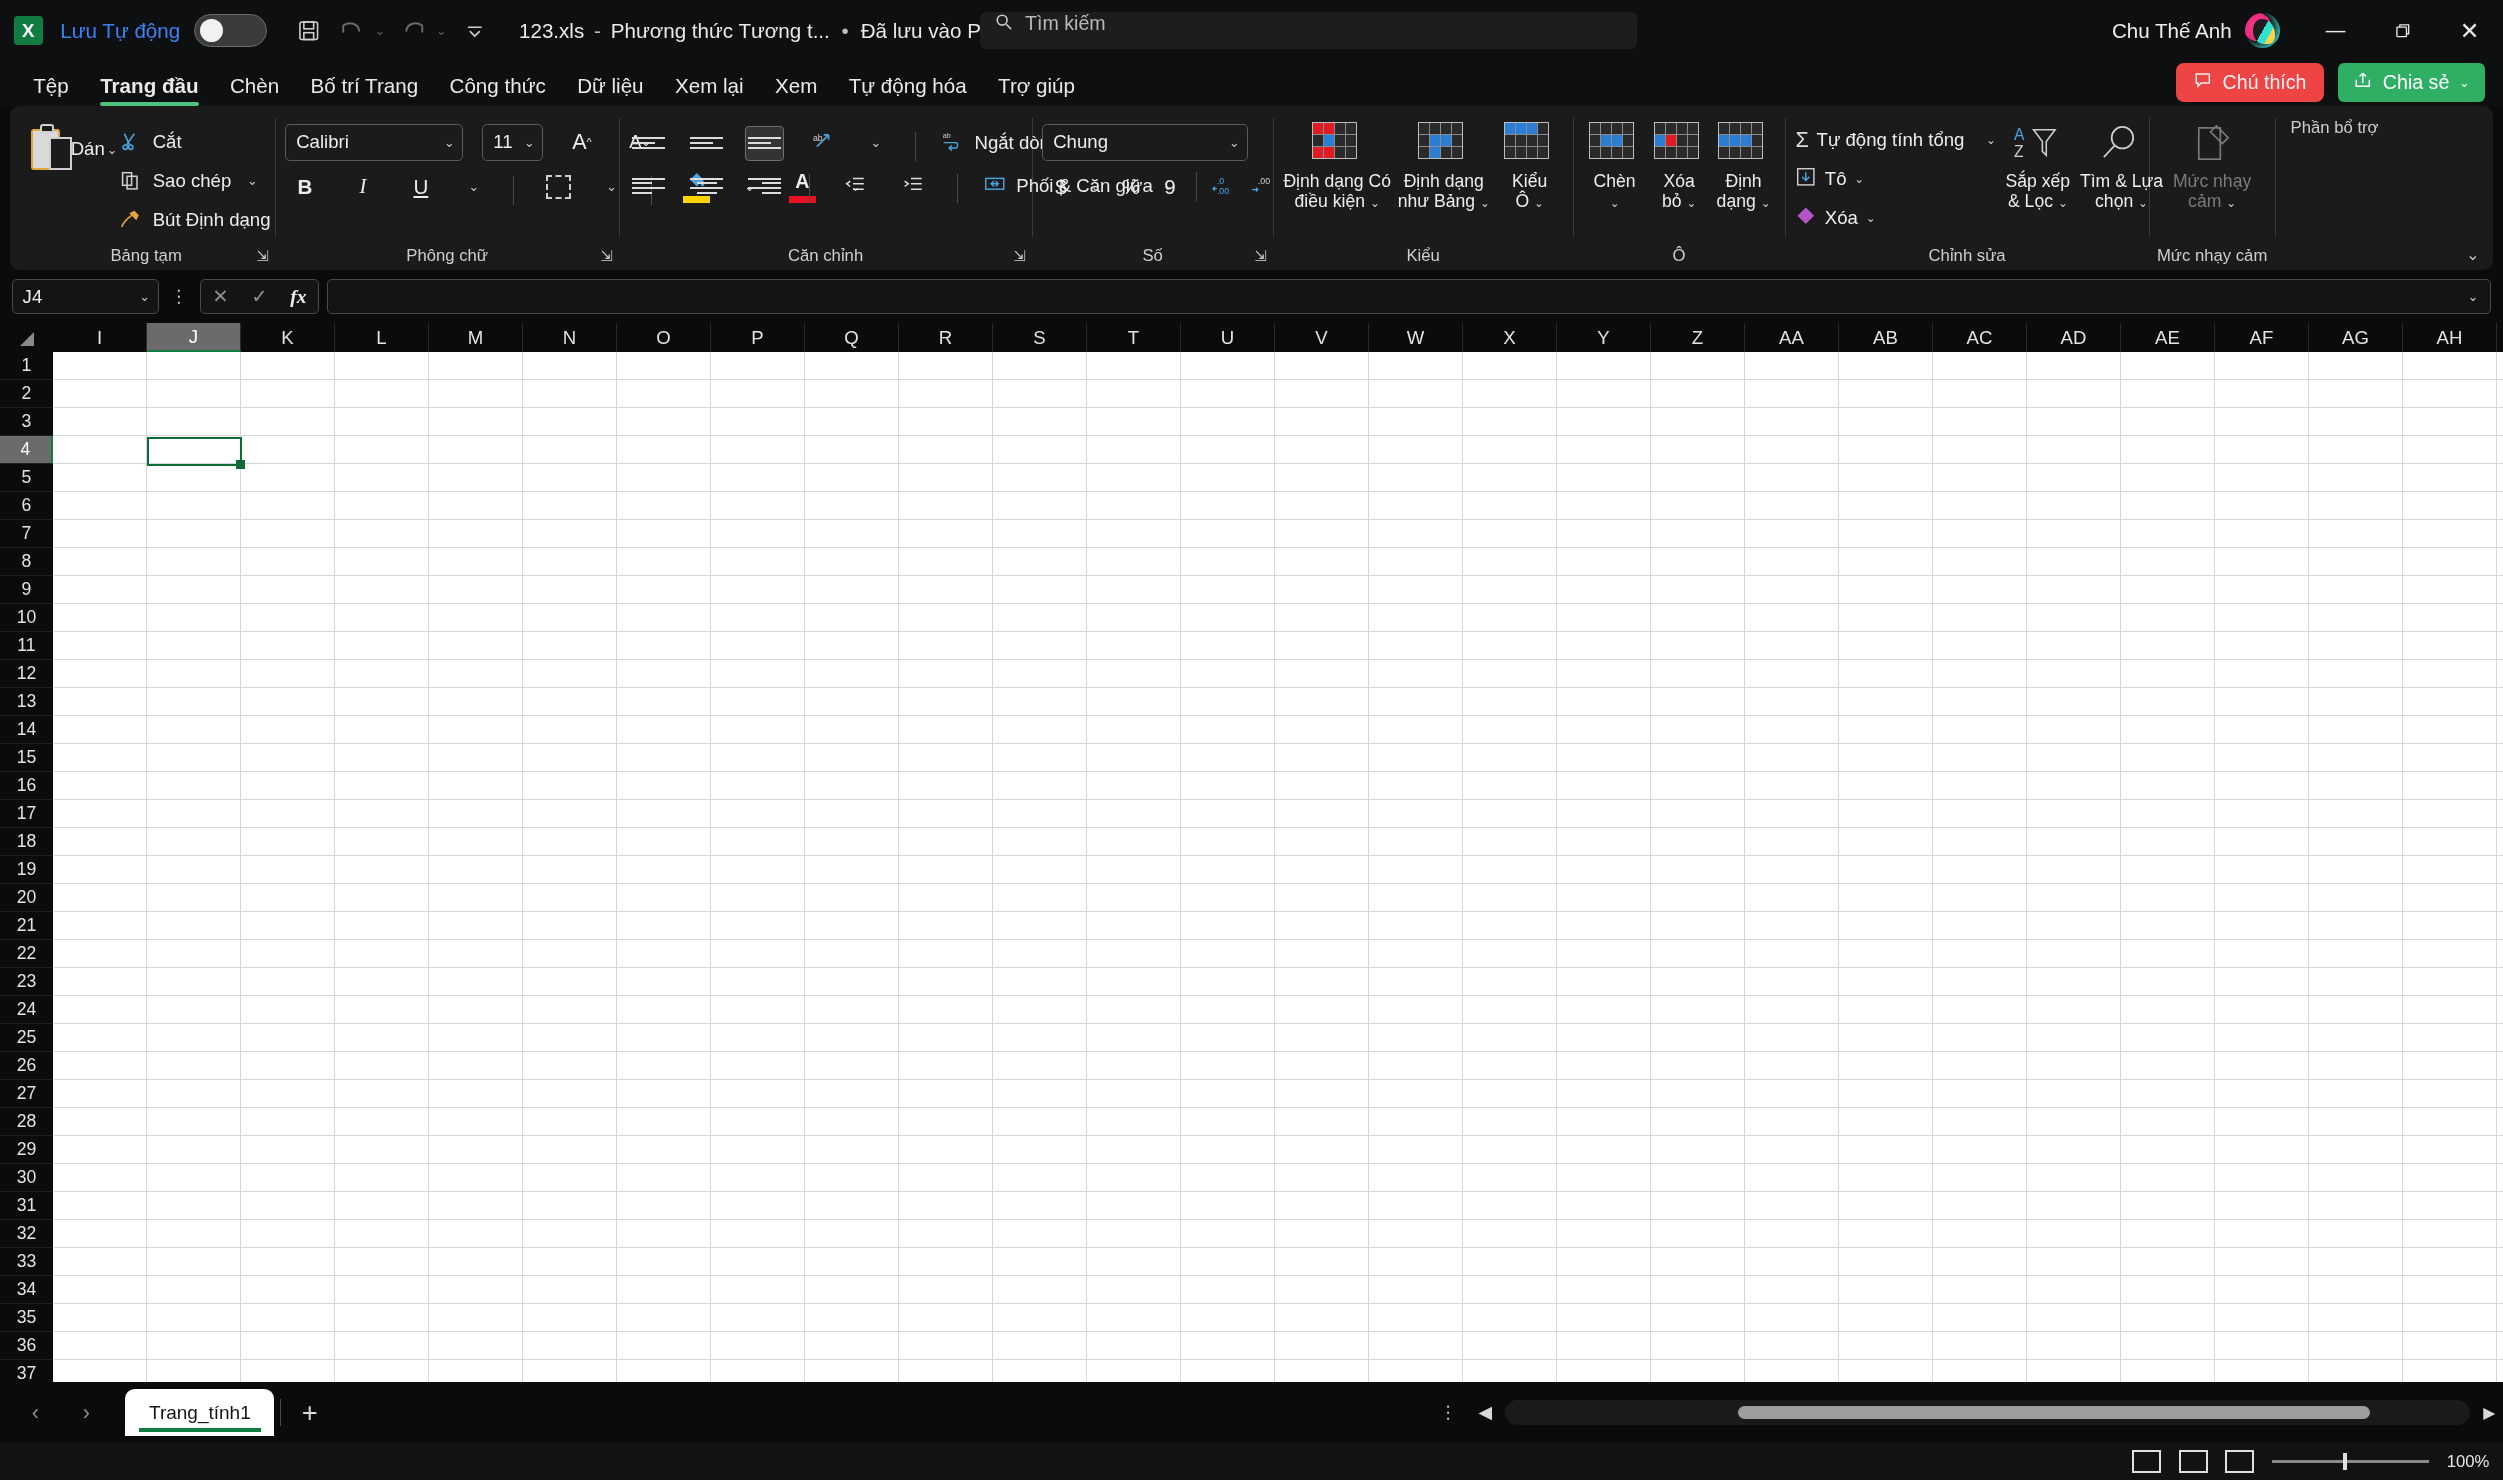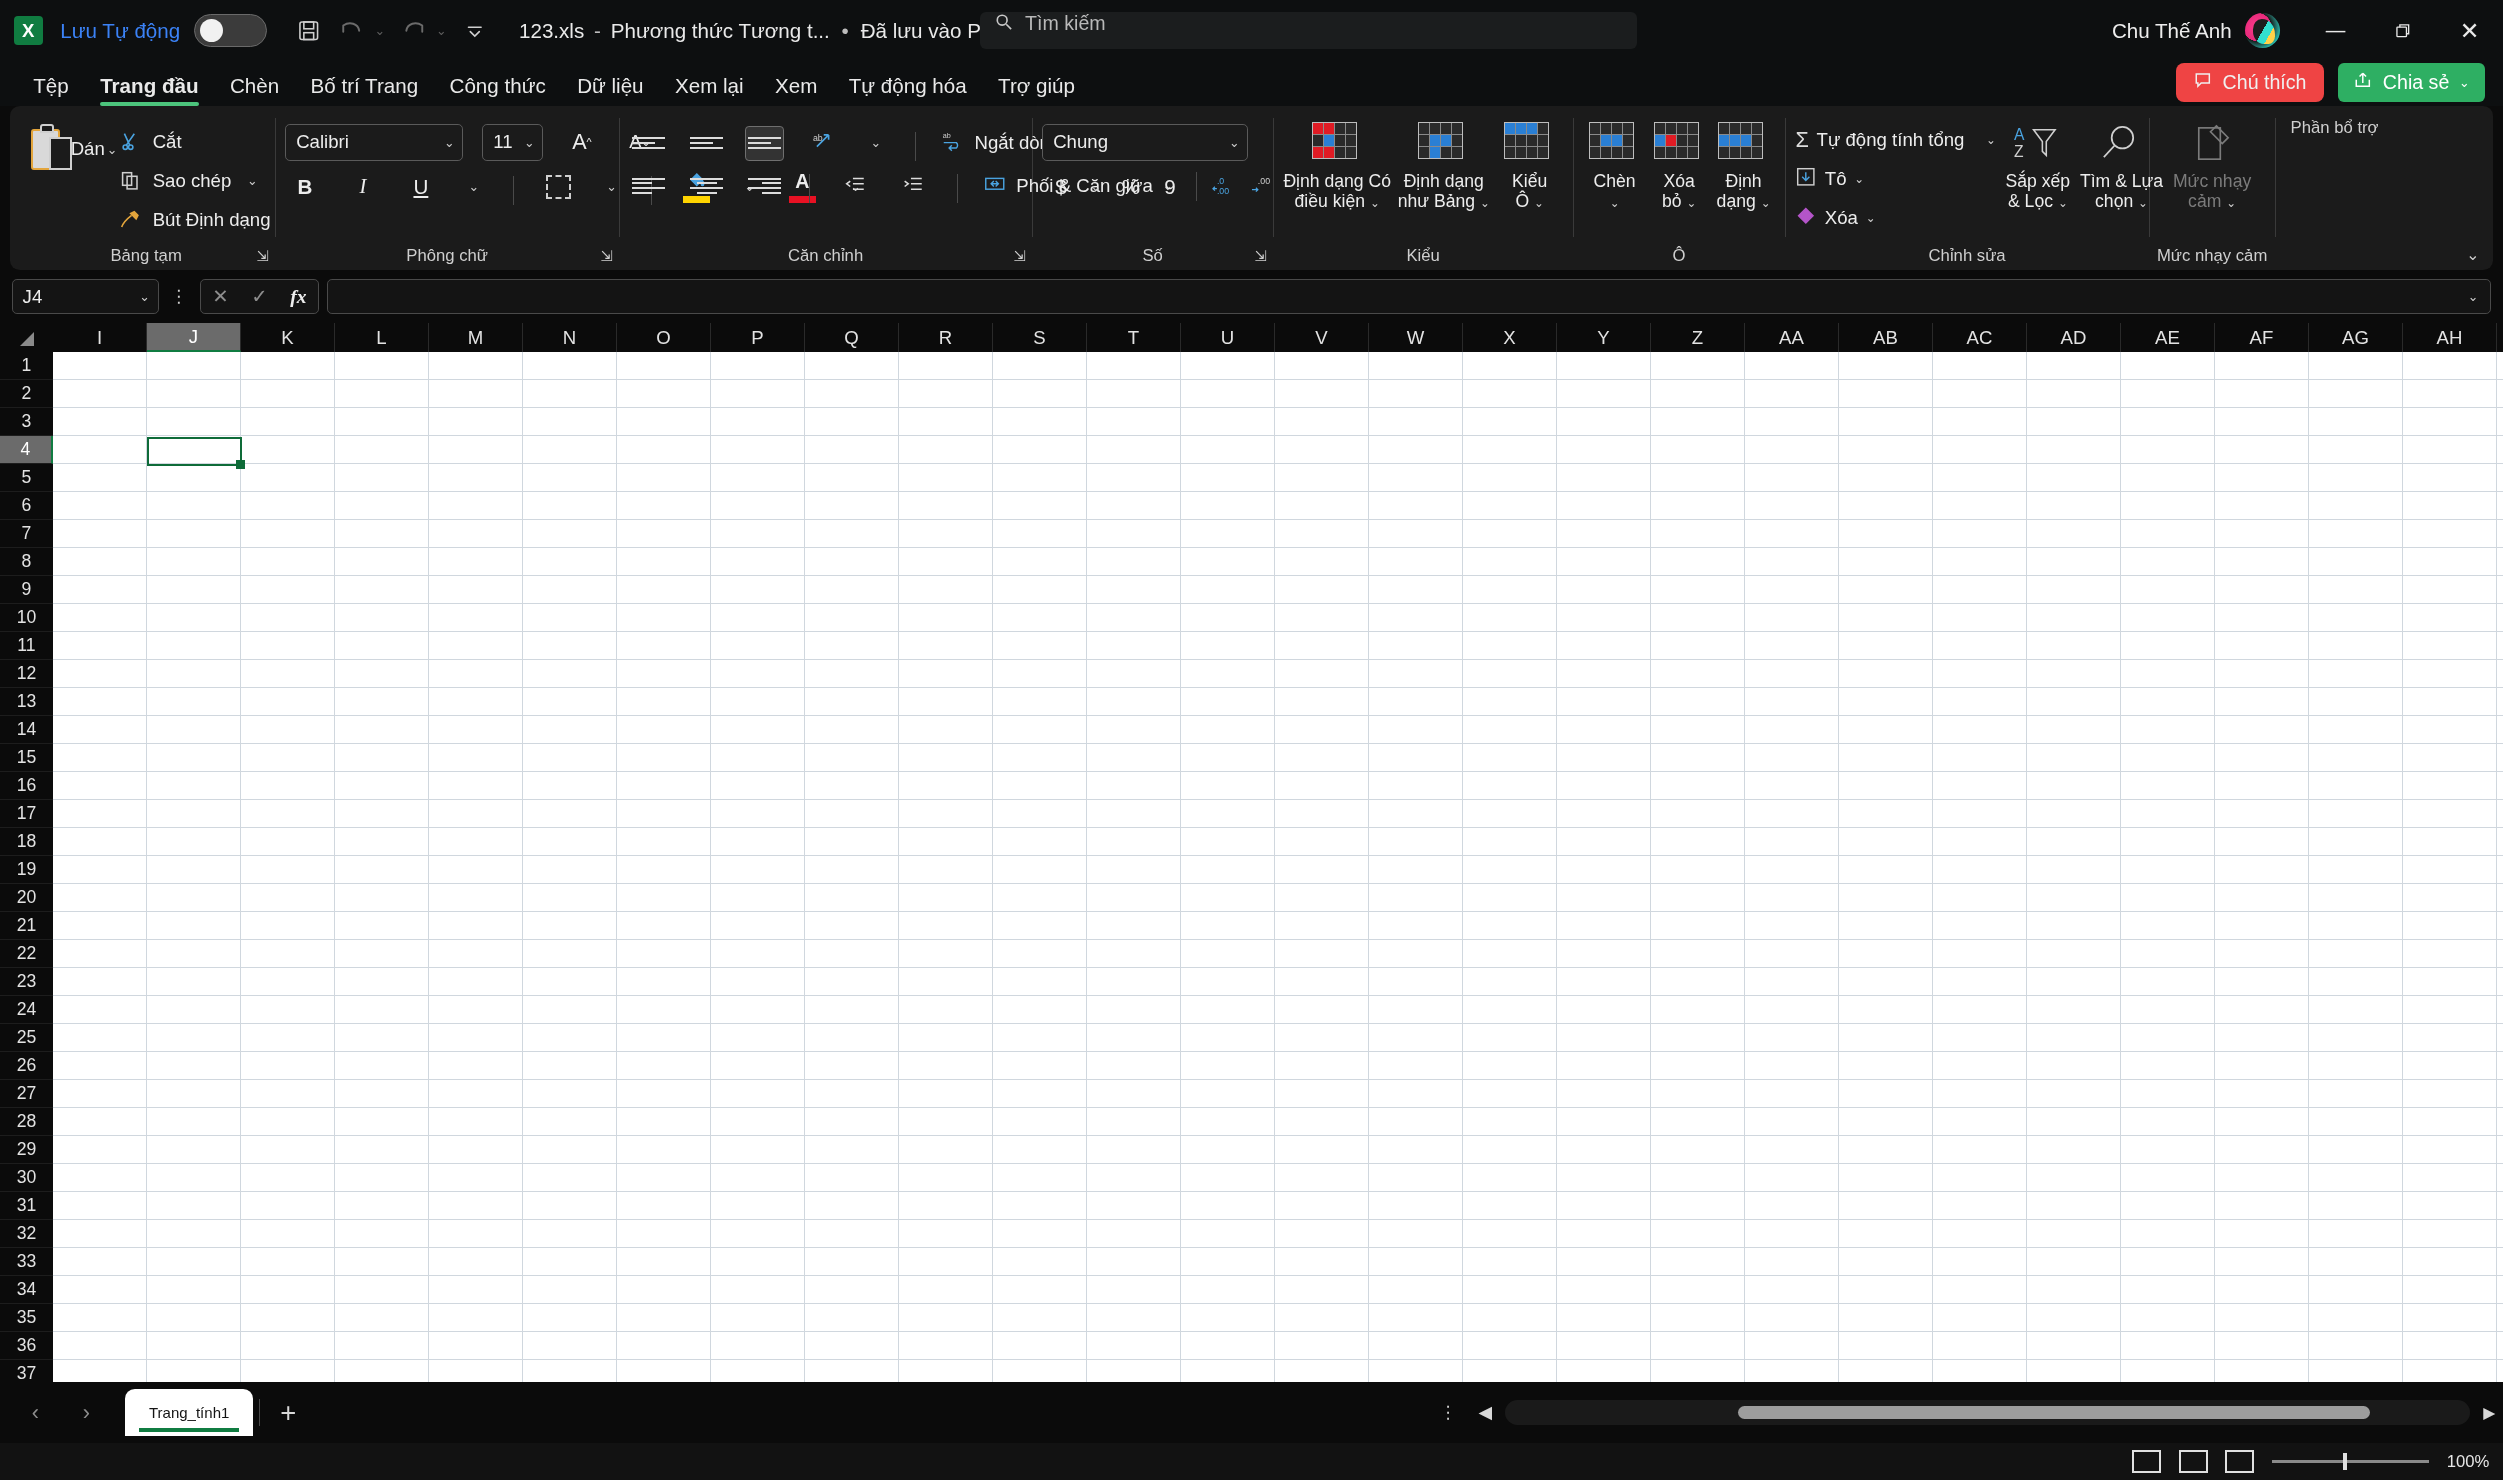--- a/index.html
+++ b/index.html
@@ -224,21 +224,21 @@
     position:absolute; left: 94px; top: 85px; width: 95px; height: 29px;
     border: 2px solid #0e6b38;
   }
   .selcell .handle { position:absolute; right:-4.9px; bottom:-4.9px; width:8.8px; height:8.8px; background:#0e6b38; }
 
   
   .sheetbar { height: 61px; min-height:61px; background:#0b0b0b; display:flex; align-items:center; padding: 0 0 0 9.8px; }
   .navbtn { width: 51px; height: 61px; display:flex; align-items:center; justify-content:center; color:#8d8d8d; font-size: 21.6px; }
   .sheettab {
     height: 47px; background:#ffffff; color:#141414; border-radius: 9.8px 9.8px 0 0;
-    display:flex; align-items:center; padding: 0 23.5px; font-size: 15px; position:relative;
+    display:flex; align-items:center; padding: 0 23.5px; font-size: 19px; position:relative;
     margin-left: 13.7px;
   }
   .sheettab::after { content:""; position:absolute; left:13.7px; right:13.7px; bottom:3.9px; height:3.9px; background:#107c41; }
   .tabdiv { width:1px; height: 27.4px; background:#4a4a4a; margin: 0 0 0 5.9px; }
   .addsheet { width: 57px; height: 61px; display:flex; align-items:center; justify-content:center; color:#d8d8d8; font-size: 27.4px; }
   .hkebab { margin-left: auto; color:#cfcfcf; font-size: 17.6px; letter-spacing:1px; padding-right: 7.8px; }
   .hleft { width: 39px; text-align:center; color:#d8d8d8; font-size: 17.6px; }
   .hscroll { width: 965px; height: 25.5px; background:#1a1a1a; border-radius: 12.7px; display:flex; align-items:center; padding: 0 7.8px; margin-right: 5.9px; }
   .hscroll .bar { height: 13.7px; background:#9d9d9d; border-radius:6.9px; width: 632px; margin-left: 225px; }
   .harrow { color:#d8d8d8; font-size: 15.7px; width: 27.4px; text-align:center; }

